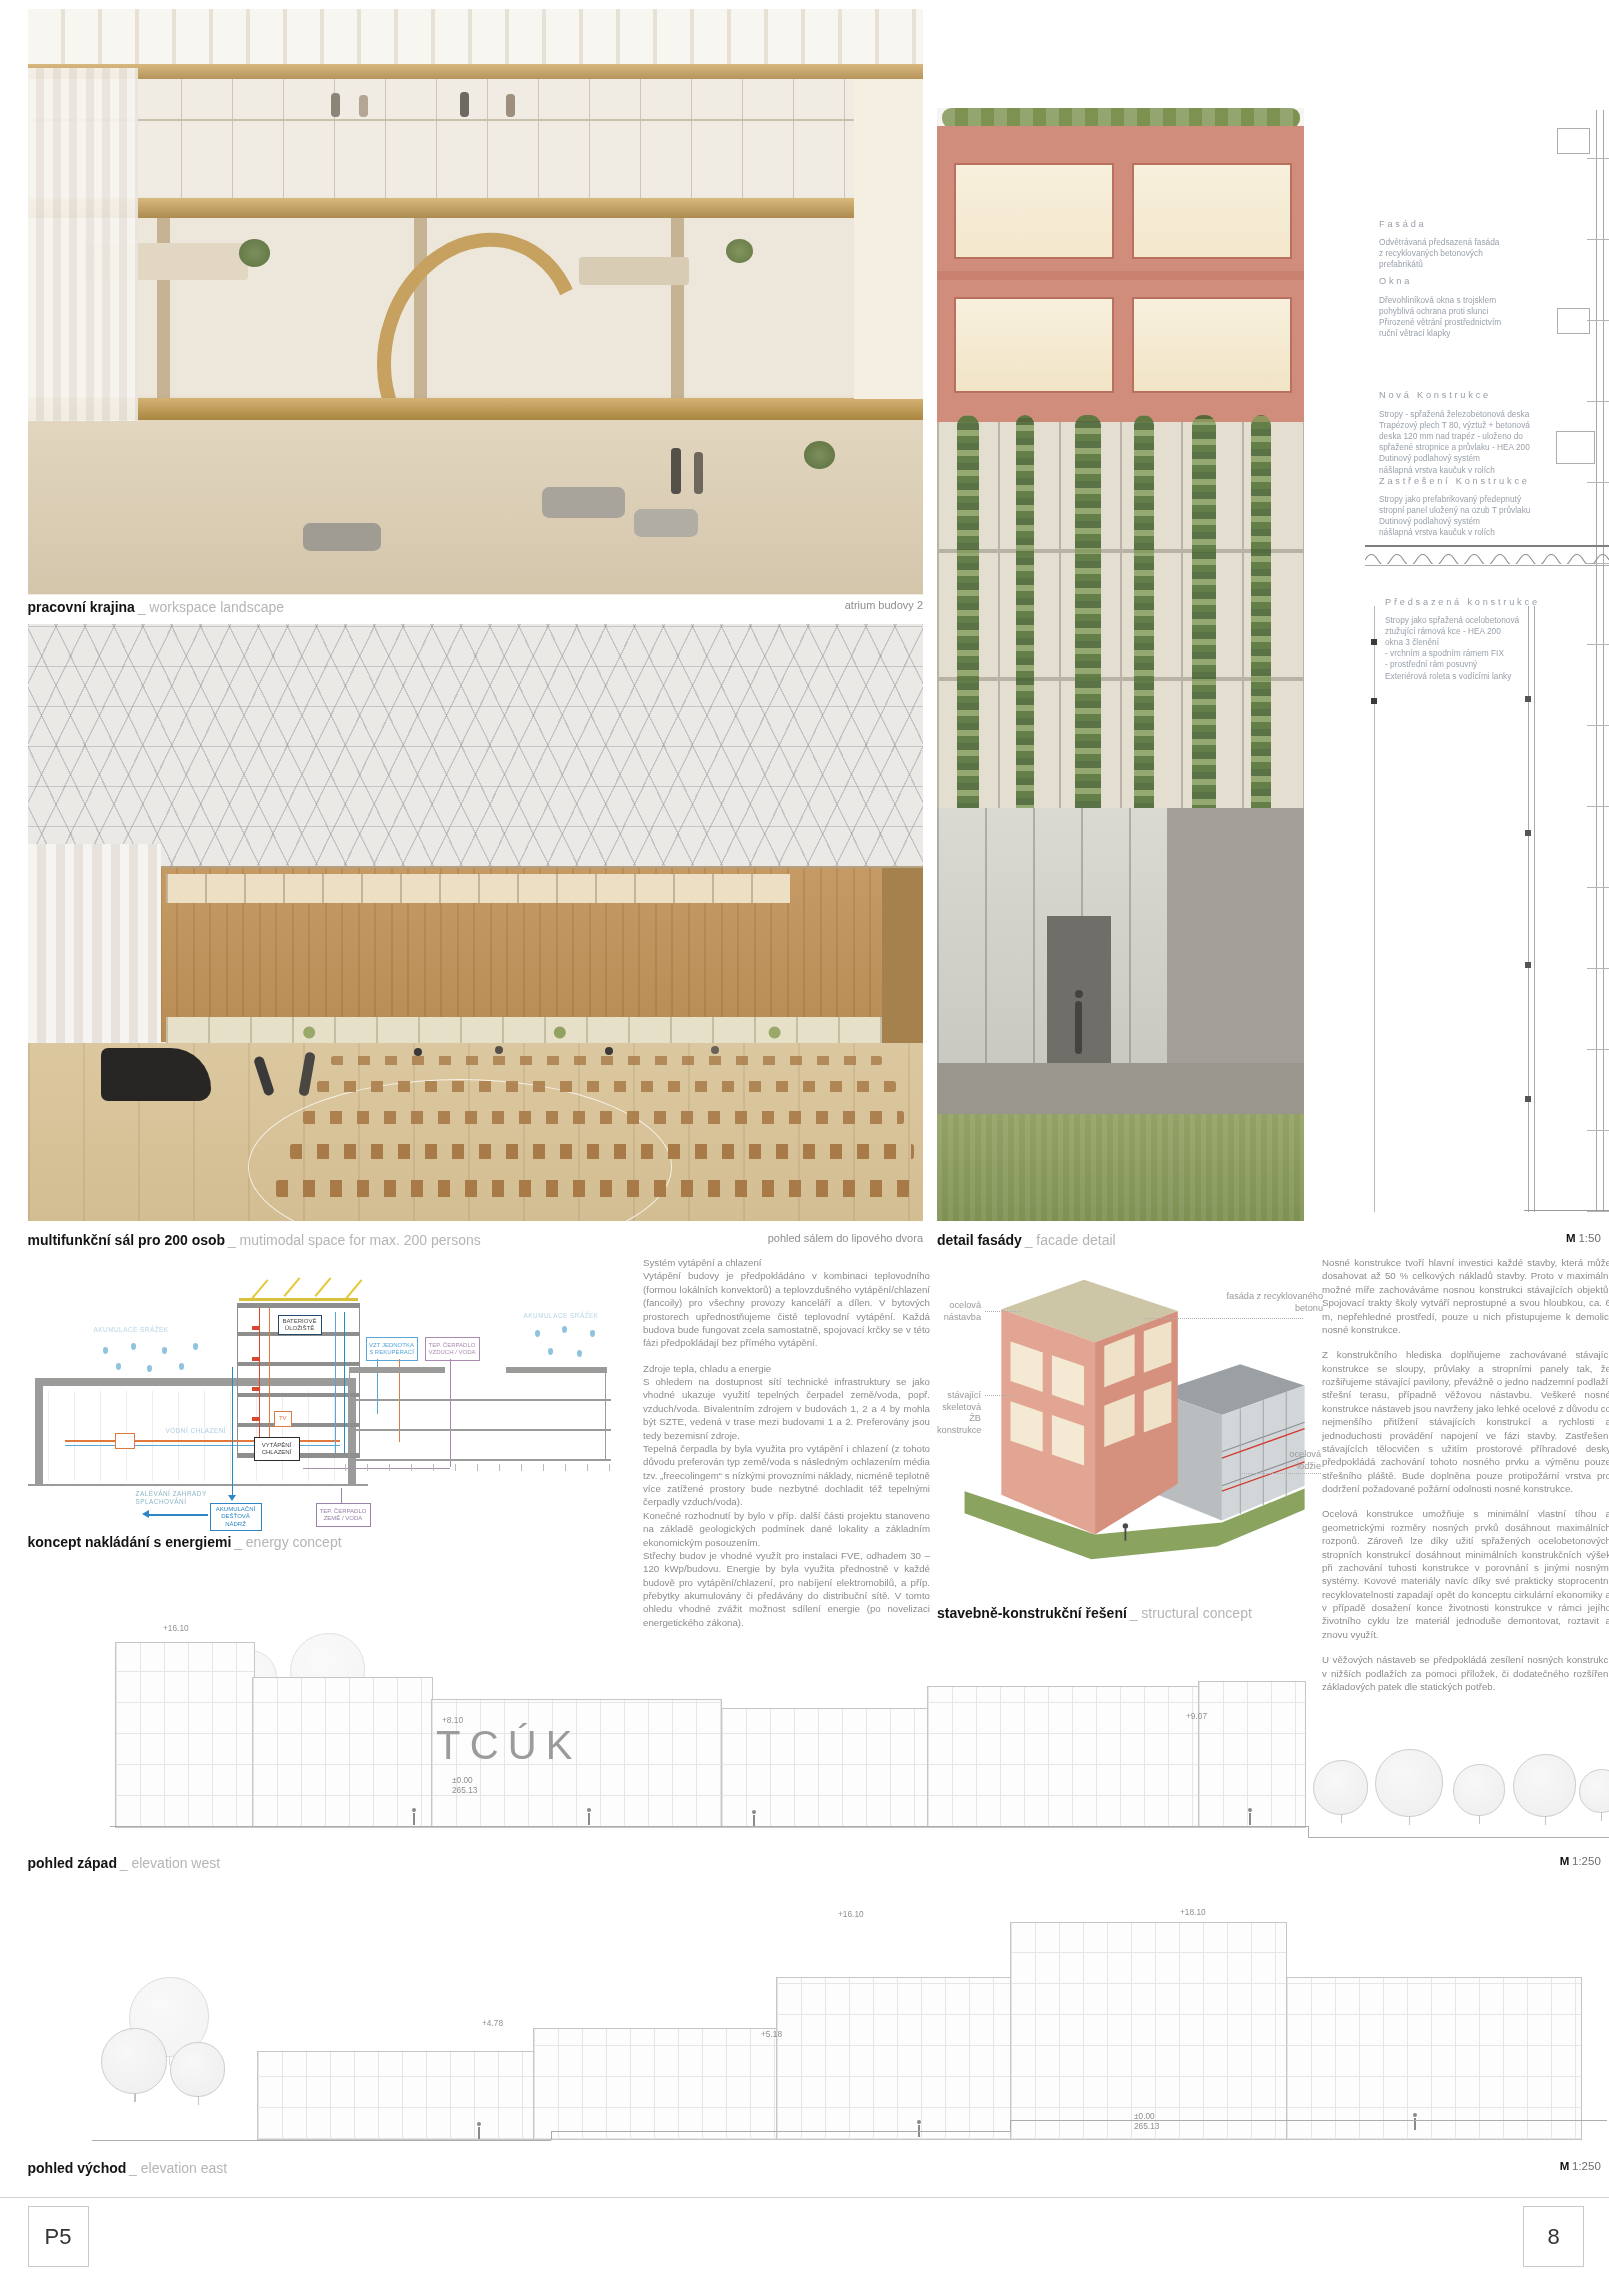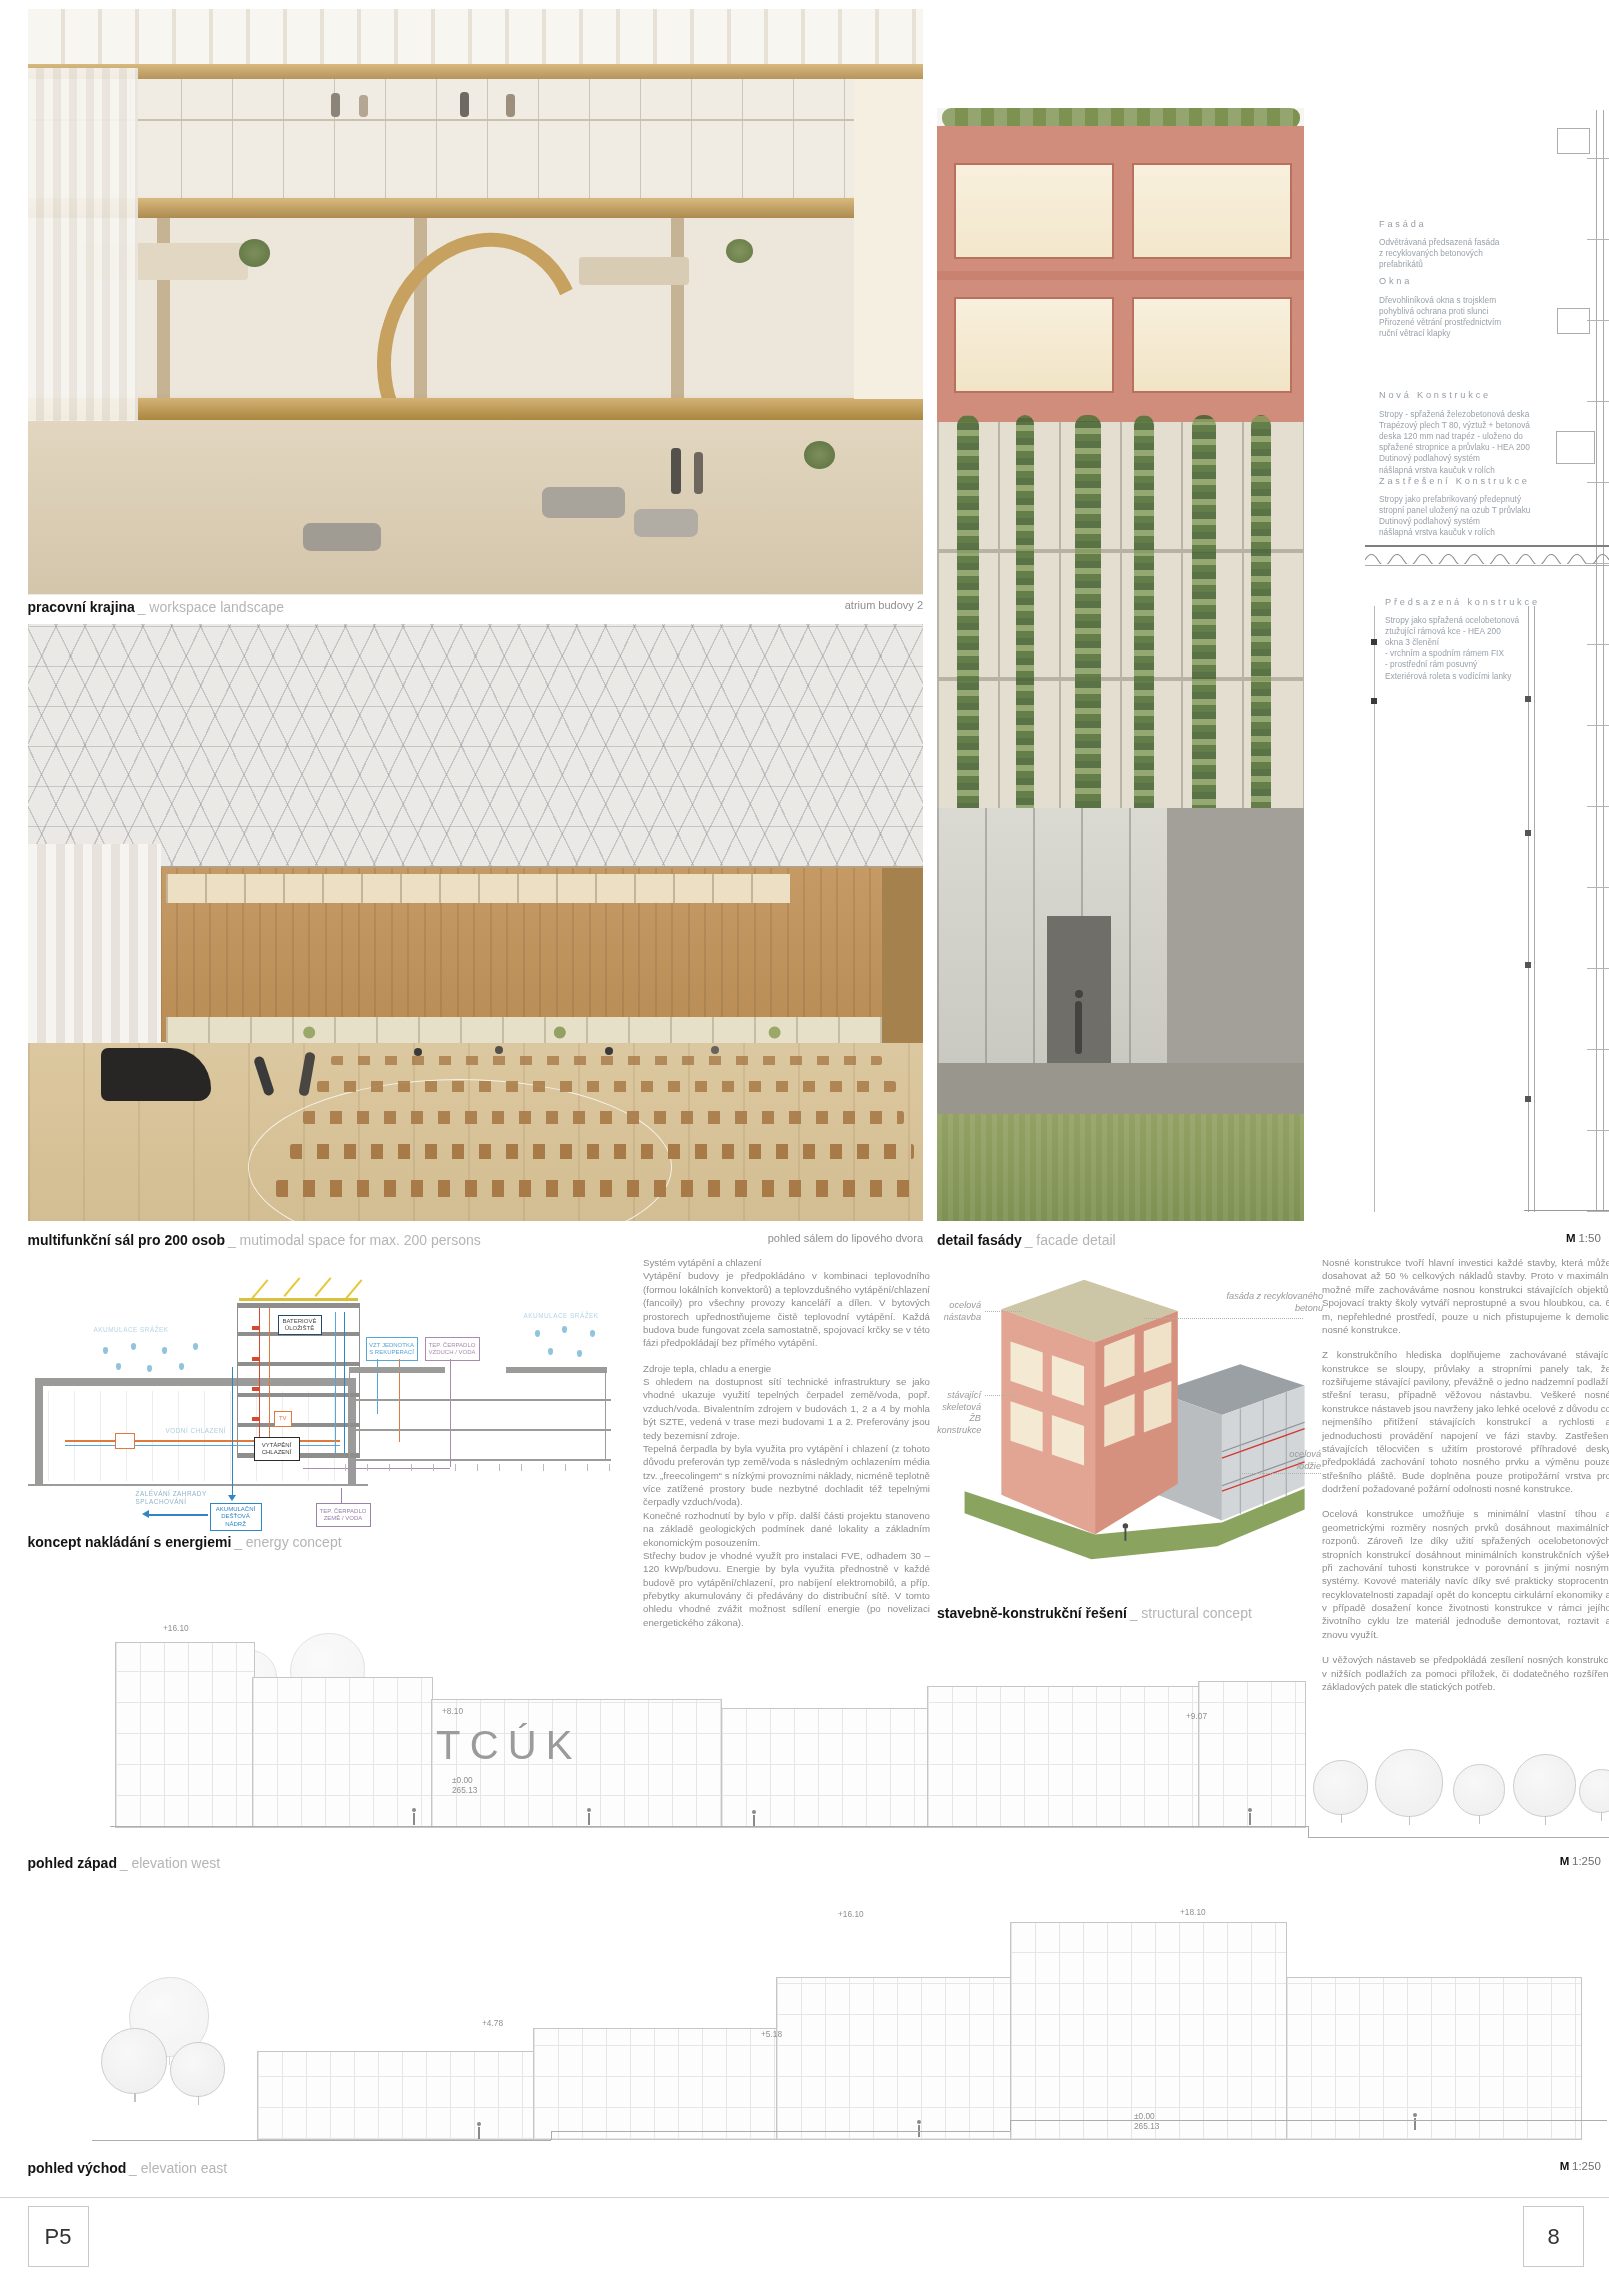--- a/index.html
+++ b/index.html
@@ -25,21 +25,21 @@
   .coltext{position:absolute;font-size:9.7px;line-height:1.38;color:#8d8d8d;text-align:justify}
   .coltext p{margin:0 0 12px;white-space:pre-line}
 
   
   .dlabel{position:absolute;font-size:6.4px;letter-spacing:0.5px;white-space:pre-line;line-height:1.3}
   .dbox{position:absolute;background:#fff;border:1.4px solid;display:flex;align-items:center;
         justify-content:center;text-align:center;font-size:6px;line-height:1.2;white-space:pre-line}
   .drop{position:absolute;width:5.5px;height:7.3px;background:#8fc3de;border-radius:50% 50% 50% 50%/40% 40% 60% 60%}
 
   
-  .axol{position:absolute;font-size:9.2px;font-style:italic;color:#9a9a9a;white-space:pre-line;line-height:1.25}
+  .axol{position:absolute;font-size:9.2px;color:#9a9a9a;white-space:pre-line;line-height:1.25}
   .dot{position:absolute;border-top:0.9px dotted #b0b0b0;height:0}
 
   
   .eb{position:absolute;border:0.9px solid #c6c6c6;background-color:#fdfdfd;
       background-image:repeating-linear-gradient(90deg,#e6e6e6 0 0.9px,transparent 0.9px 24px),
                        repeating-linear-gradient(0deg,#e6e6e6 0 0.9px,transparent 0.9px 31px)}
   .gline{position:absolute;background:#adadad;height:1.4px}
   .mark{position:absolute;font-size:8.3px;color:#8f8f8f;white-space:pre-line;line-height:1.15}
   .tree{position:absolute;border:0.9px solid #cdcdcd;border-radius:52% 48% 50% 50%;
         background:radial-gradient(circle at 40% 35%,#f8f8f8,#ededed)}
@@ -373,21 +373,21 @@
     <div class="tree" style="left:1403px;top:130px;width:61px;height:61px"></div>
     <div class="tree" style="left:1469px;top:145px;width:42px;height:42px"></div>
     <i class="pfig" style="left:303px;top:189px"></i>
     <i class="pfig" style="left:478px;top:189px"></i>
     <i class="pfig" style="left:643px;top:191px"></i>
     <i class="pfig" style="left:1139px;top:189px"></i>
     <i class="gline" style="left:0;top:202px;width:1198px"></i>
     <i class="gline" style="left:1198px;top:213px;width:303px"></i>
     <i class="abs" style="left:1198px;top:202px;width:1.4px;height:11px;background:#adadad"></i>
     <div class="mark" style="left:53px;top:0">+16.10</div>
-    <div class="mark" style="left:332px;top:83px">+8.10</div>
+    <div class="mark" style="left:332px;top:92px">+8.10</div>
     <div class="mark" style="left:1076px;top:88px">+9.07</div>
     <div class="mark" style="left:342px;top:152px">±0.00
 265.13</div>
   </div>
   <div class="cap" style="left:27.5px;top:1855px">
     <span class="c1">pohled západ</span><span class="c2">_ elevation west</span>
   </div>
   <div class="scale" style="right:9.2px;top:1855px">
     <b>M</b><span>1:250</span>
   </div>

